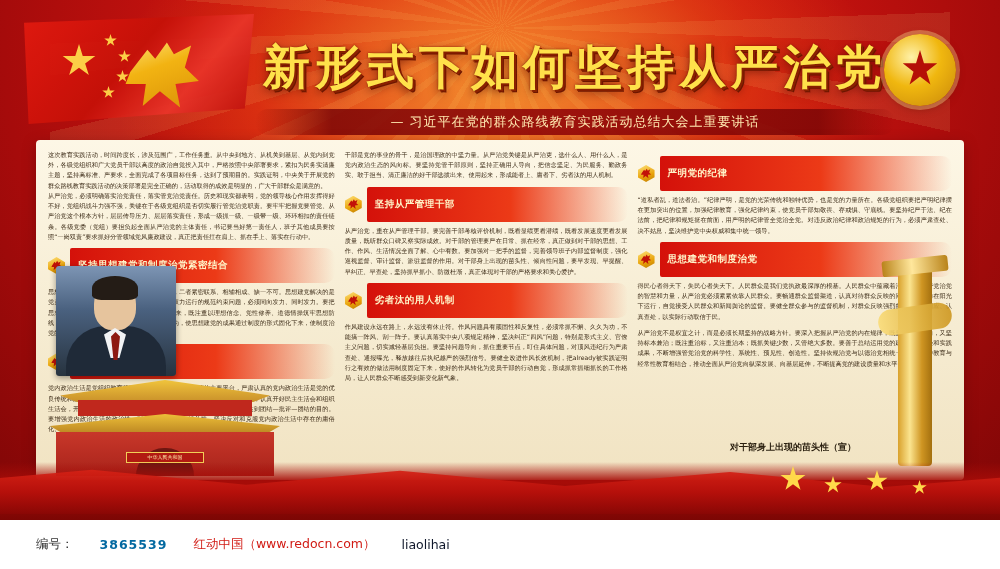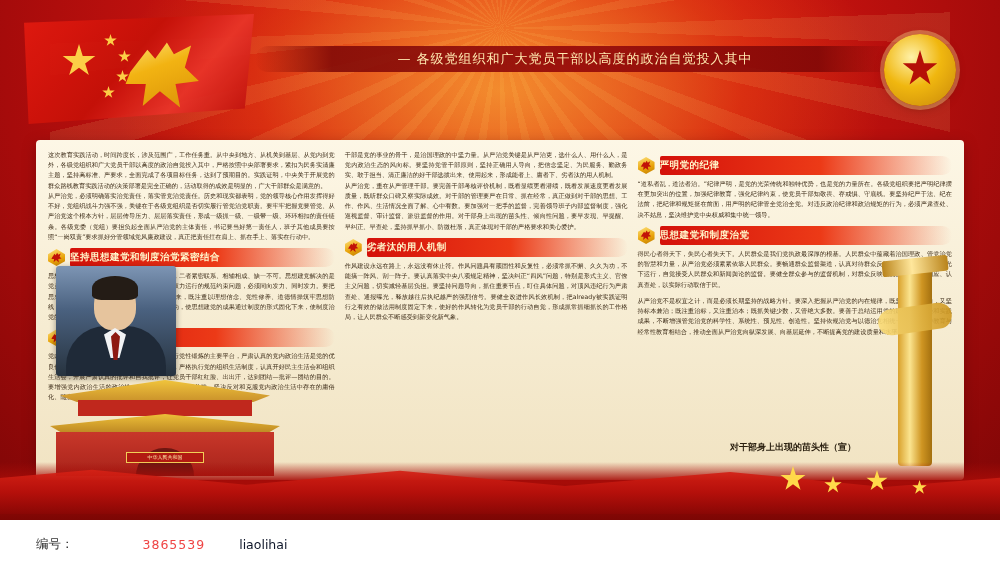--- a/index.html
+++ b/index.html
@@ -175,26 +175,26 @@
   .sec-badge:after {
     content: "";
     position: absolute;
     left: 3px; top: 3px;
     width: 11px; height: 11px;
     background: #c21208;
     clip-path: polygon(10% 48%, 32% 16%, 42% 28%, 56% 6%, 66% 24%, 88% 12%, 78% 42%, 96% 58%, 66% 62%, 72% 94%, 46% 72%, 24% 92%, 28% 62%, 4% 62%);
   }
   .sec-ribbon {
     flex: 1 1 auto;
-    height: 19px;
+    height: 35px;
     background: linear-gradient(90deg, #d4110a 0%, #ec3a17 55%, rgba(236,58,23,0) 100%);
     border-radius: 2px 10px 10px 2px;
     display: flex;
     align-items: center;
-    padding-left: 0;
+    padding-left: 8px;
   }
   .sec-title {
     font-size: 9.5px;
     font-weight: bold;
     color: #fff4c8;
     letter-spacing: .5px;
     white-space: nowrap;
     font-family: "DejaVu Sans", sans-serif;
   }
   .portrait {
@@ -364,27 +364,27 @@
   }
   .dove.d2 { left: 34px; top: 16px; width: 22px; height: 10px; transform: rotate(8deg); }
   
   .caption {
     position: absolute;
     left: 0; top: 520px;
     width: 812px; height: 49px;
     background: #ffffff;
     display: flex;
     align-items: center;
-    gap: 34px;
+    gap: 26px;
     padding-left: 36px;
     font-size: 12.5px;
     color: #333;
     font-family: "DejaVu Sans", sans-serif;
   }
-  .caption .num { color: #ef4444; font-weight: normal; letter-spacing: 1px; margin-left: 35px; }
+  .caption .num { color: #0369a1; font-weight: bold; letter-spacing: 1px; }
   .caption .lbl { color: #333; }
   .caption .site { color: #d11a13; }
   .caption .author { color: #0f172a; }
 </style>
 </head>
 <body>
 
 <div id="poster">
   <div class="frame-outer"></div>
   <div class="rays"></div>
@@ -395,22 +395,23 @@
       <span class="star s1"></span>
       <span class="star s2"></span>
       <span class="star s3"></span>
       <span class="star s4"></span>
       <span class="star s5"></span>
     </div>
     <div class="emblem">
       <div class="torch"></div>
     </div>
     <div class="title-wrap">
+      <div class="main-title">新形式下如何坚持从严治党</div>
       <div class="subtitle-bar">
-        <span class="subtitle">— 各级党组织和广大党员干部以高度的政治自觉投入其中</span>
+        <span class="subtitle">— 习近平在党的群众路线教育实践活动总结大会上重要讲话</span>
       </div>
     </div>
     <div class="seal"></div>
   </div>
 
   <div class="doves">
     <div class="dove d1"></div>
     <div class="dove d2"></div>
   </div>
 
@@ -441,20 +442,26 @@
           </span>
         </div>
         <div class="body-text">党内政治生活是党组织教育管理党员和党员进行党性锻炼的主要平台，严肃认真的党内政治生活是党的优良传统和政治优势。要坚持和完善民主集中制，严格执行党的组织生活制度，认真开好民主生活会和组织生活会，开展严肃认真的批评和自我批评，让党员干部红红脸、出出汗，达到团结—批评—团结的目的。要增强党内政治生活的政治性、时代性、原则性、战斗性，坚决反对和克服党内政治生活中存在的庸俗化、随意化、平淡化问题，努力营造风清气正的良好政治生态。</div>
       </div>
     </div>
 
     <div class="col col-mid">
       <div class="intro-text">干部是党的事业的骨干，是治国理政的中坚力量。从严治党关键是从严治吏，选什么人、用什么人，是党内政治生态的风向标。要坚持党管干部原则，坚持正确用人导向，把信念坚定、为民服务、勤政务实、敢于担当、清正廉洁的好干部选拔出来、使用起来，形成能者上、庸者下、劣者汰的用人机制。</div>
 
       <div class="section">
+        <div class="sec-head">
+          <span class="sec-badge"></span>
+          <span class="sec-ribbon">
+            <span class="sec-title">坚持从严管理干部</span>
+          </span>
+        </div>
         <div class="body-text">从严治党，重在从严管理干部。要完善干部考核评价机制，既看显绩更看潜绩，既看发展速度更看发展质量，既听群众口碑又察实际成效。对干部的管理要严在日常、抓在经常，真正做到对干部的思想、工作、作风、生活情况全面了解、心中有数。要加强对一把手的监督，完善领导班子内部监督制度，强化巡视监督、审计监督、派驻监督的作用。对干部身上出现的苗头性、倾向性问题，要早发现、早提醒、早纠正、早查处，坚持抓早抓小、防微杜渐，真正体现对干部的严格要求和关心爱护。</div>
       </div>
 
       <div class="section">
         <div class="sec-head">
           <span class="sec-badge"></span>
           <span class="sec-ribbon">
             <span class="sec-title">劣者汰的用人机制</span>
           </span>
         </div>
@@ -520,14 +527,15 @@
     <span class="star bs1"></span>
     <span class="star bs2"></span>
     <span class="star bs3"></span>
     <span class="star bs4"></span>
   </div>
 </div>
 
 <div class="caption">
   <span class="lbl">编号：</span>
   <span class="num">3865539</span>
+  <span class="site">红动中国（www.redocn.com）</span>
   <span class="author">liaolihai</span>
 </div>
 
 </body></html>

